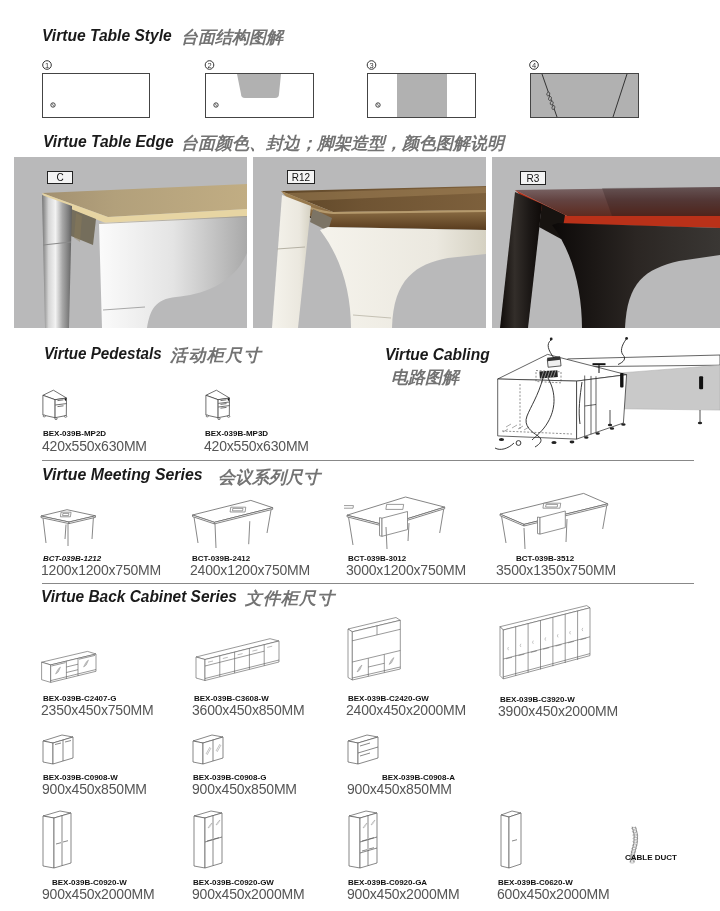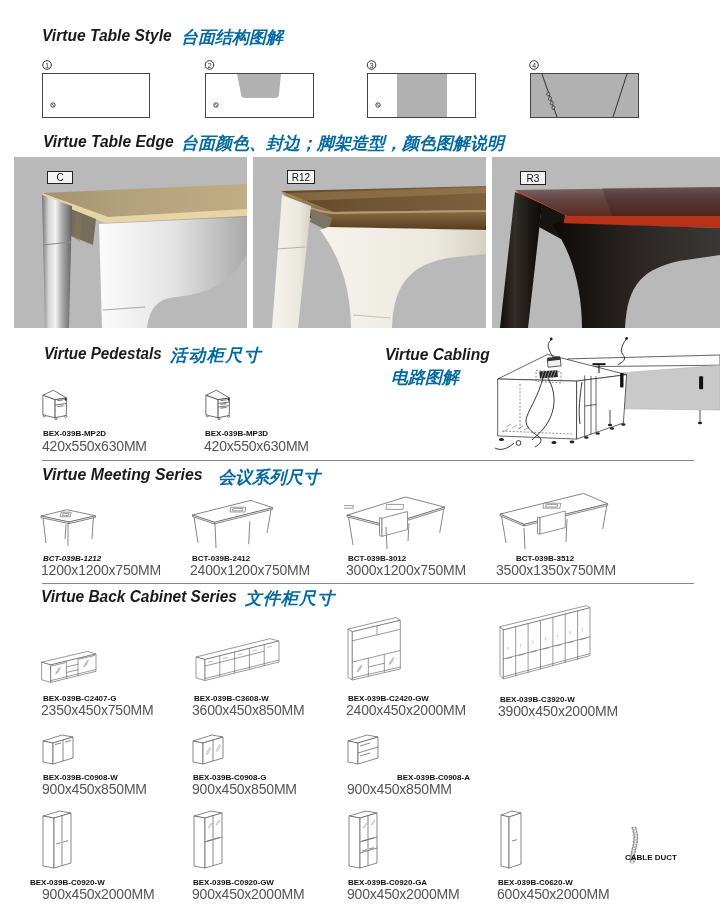--- a/index.html
+++ b/index.html
@@ -1,21 +1,21 @@
 <!DOCTYPE html>
 <html><head>
 <meta charset="utf-8">
 <style>
 html,body{margin:0;padding:0;}
 body{width:720px;height:911px;background:#fff;position:relative;overflow:hidden;
      font-family:"Liberation Sans",sans-serif;}
 .abs{position:absolute;}
 .h-en{font-weight:bold;font-style:italic;font-size:16px;color:#1a1a1a;
       transform-origin:left top;white-space:nowrap;}
-.h-cn{font-weight:bold;font-style:italic;font-size:17px;color:#0369a1;white-space:nowrap;}
+.h-cn{font-weight:bold;font-style:italic;font-size:17px;color:#737373;white-space:nowrap;}
 .lbl{font-weight:bold;font-size:8px;color:#111;white-space:nowrap;}
 .dim{font-size:14px;color:#555;white-space:nowrap;letter-spacing:-0.2px;}
 .rule{position:absolute;height:1px;background:#888;}
 </style>
 </head>
 <body>
 
 <div class="abs h-en" style="left:42px;top:27px;transform:scaleX(0.975);">Virtue Table Style</div>
 
 <div class="abs h-cn" style="left:181px;top:26px;">台面结构图解</div>
@@ -561,35 +561,35 @@
   <g fill="#fff" stroke="#555" stroke-width="0.7">
     <polygon points="3,9 22,3 33,5 13,11"></polygon>
     <polygon points="3,9 13,11 13,32 3,30"></polygon>
     <polygon points="13,11 33,5 33,26 13,32"></polygon>
     <line x1="13" y1="21" x2="33" y2="15"></line>
     <line x1="15" y1="14" x2="25" y2="11"></line>
     <line x1="15" y1="24" x2="25" y2="21"></line>
   </g>
 </svg>
 
-<div class="abs lbl" style="left:359px;top:772.5px;padding-left:38px;">BEX-039B-C0908-A</div>
+<div class="abs lbl" style="left:344px;top:772.5px;padding-left:38px;">BEX-039B-C0908-A</div>
 <div class="abs dim" style="left:347px;top:780.5px;">900x450x850MM</div>
 
 <svg class="abs" style="left:40px;top:808px;" width="34" height="62" viewBox="0 0 34 62">
   <g fill="#fff" stroke="#555" stroke-width="0.7">
     <polygon points="3,8 20,3 31,5 14,10"></polygon>
     <polygon points="3,8 14,10 14,60 3,58"></polygon>
     <polygon points="14,10 31,5 31,55 14,60"></polygon>
     <line x1="22" y1="7.5" x2="22" y2="57.5"></line>
     <line x1="16" y1="36" x2="21" y2="34.7"></line>
     <line x1="23" y1="34" x2="28" y2="32.7"></line>
   </g>
 </svg>
 
-<div class="abs lbl" style="left:30px;top:877.5px;">BEX-039B-C0920-W</div>
+<div class="abs lbl" style="left:52px;top:877.5px;">BEX-039B-C0920-W</div>
 <div class="abs dim" style="left:42px;top:886px;">900x450x2000MM</div>
 
 <svg class="abs" style="left:191px;top:808px;" width="34" height="62" viewBox="0 0 34 62">
   <g fill="#fff" stroke="#555" stroke-width="0.7">
     <polygon points="3,8 20,3 31,5 14,10"></polygon>
     <polygon points="3,8 14,10 14,60 3,58"></polygon>
     <polygon points="14,10 31,5 31,55 14,60"></polygon>
     <line x1="22" y1="7.5" x2="22" y2="57.5"></line>
     <line x1="14" y1="34" x2="31" y2="29"></line>
     <line x1="16" y1="33" x2="21" y2="31.7"></line>

